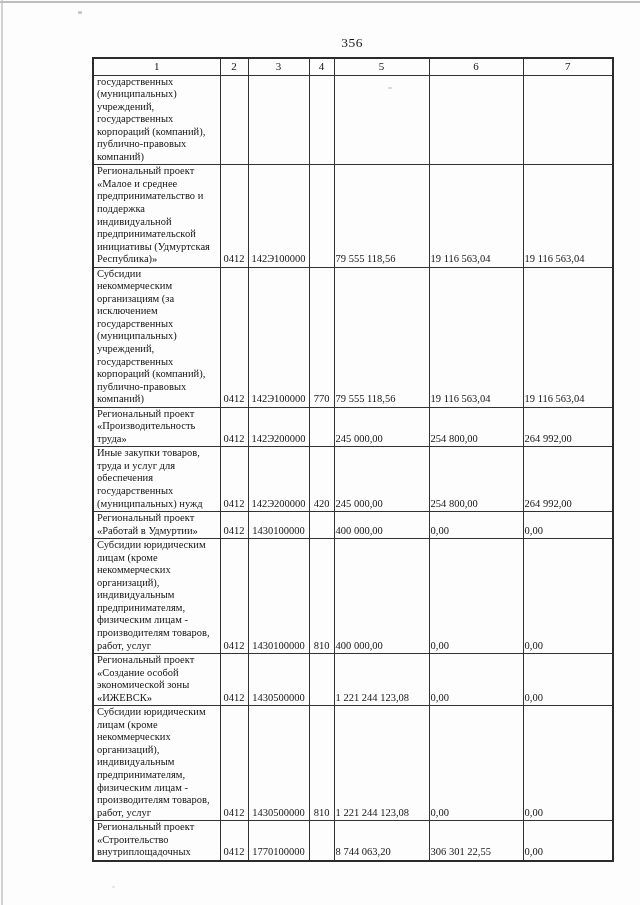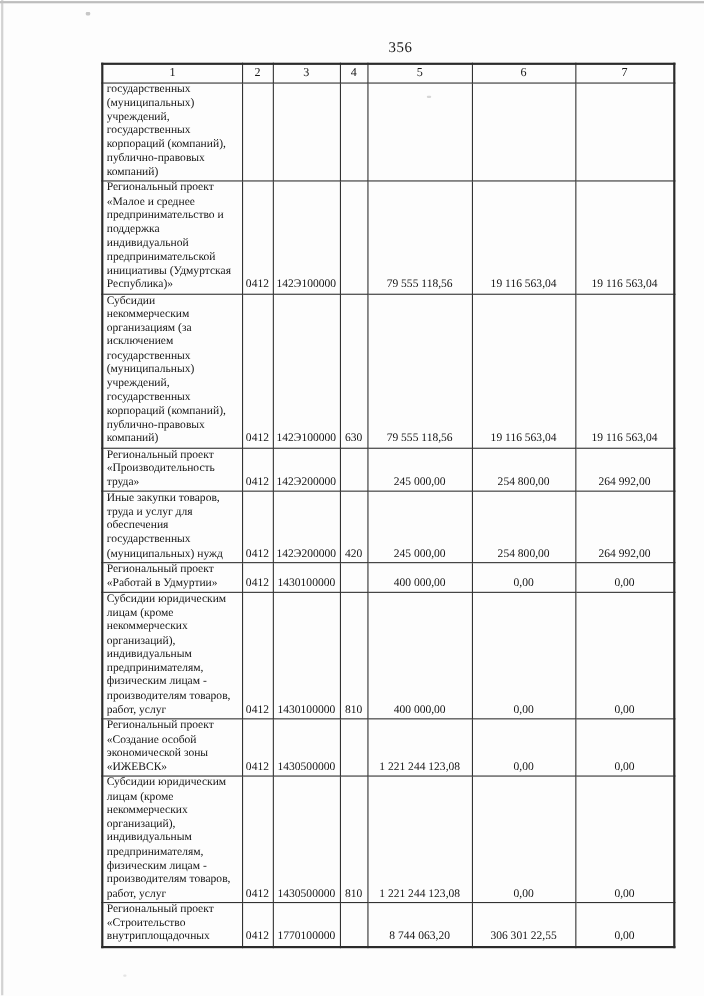--- a/index.html
+++ b/index.html
@@ -17,21 +17,21 @@
   }
   .scan-edge-left {
     position: absolute; top: 0; left: 1px; width: 2px; height: 905px;
     background: #c3c3c3; opacity: .75;
   }
   .speck { position: absolute; background: #9a9a9a; border-radius: 1px; }
   .speck1 { left: 78px; top: 11px; width: 4px; height: 3px; opacity: .55; }
   .speck2 { left: 388px; top: 87px; width: 4px; height: 2px; opacity: .4; }
   .speck3 { left: 112px; top: 886px; width: 3px; height: 2px; opacity: .25; }
   .page-number {
-    position: absolute; top: 35px; left: 104px; width: 520px;
+    position: absolute; top: 35px; left: 92px; width: 520px;
     text-align: center; font-size: 13.5px; letter-spacing: .5px;
   }
   table.budget {
     position: absolute; top: 57px; left: 92px; width: 520px;
     border-collapse: collapse; table-layout: fixed;
     border: 2px solid #2b2b2b;
     font-size: 10.5px; line-height: 12.55px;
   }
   table.budget th, table.budget td {
     border: 1px solid #323232;
@@ -41,21 +41,21 @@
   table.budget th {
     font-weight: normal; font-size: 11px; text-align: center;
     height: 17px; vertical-align: middle; padding: 1px;
   }
   td.cell-name {
     text-align: left; white-space: pre-line;
     padding: 0 2px 1px 3px;
     margin-left: 26px;
   }
   td.cell-code { text-align: center; padding: 0 1px 1px 1px; margin-left: 16px; }
-  td.cell-amount { text-align: center; padding: 0 1px 1px 1px; white-space: nowrap; margin-left: 16px; }
+  td.cell-amount { text-align: left; padding: 0 1px 1px 1px; white-space: nowrap; margin-left: 16px; }
 </style>
 </head>
 <body>
 
 <div class="scan-edge-top"></div>
 <div class="scan-edge-left"></div>
 <div class="speck speck1"></div>
 <div class="speck speck2"></div>
 <div class="speck speck3"></div>
 
@@ -121,21 +121,21 @@
 исключением
 государственных
 (муниципальных)
 учреждений,
 государственных
 корпораций (компаний),
 публично-правовых
 компаний)</td>
         <td class="cell-code">0412</td>
         <td class="cell-code">142Э100000</td>
-        <td class="cell-code">630</td>
+        <td class="cell-code">770</td>
         <td class="cell-amount">79 555 118,56</td>
         <td class="cell-amount">19 116 563,04</td>
         <td class="cell-amount">19 116 563,04</td>
       </tr>
       <tr>
         <td class="cell-name">Региональный проект
 «Производительность
 труда»</td>
         <td class="cell-code">0412</td>
         <td class="cell-code">142Э200000</td>

